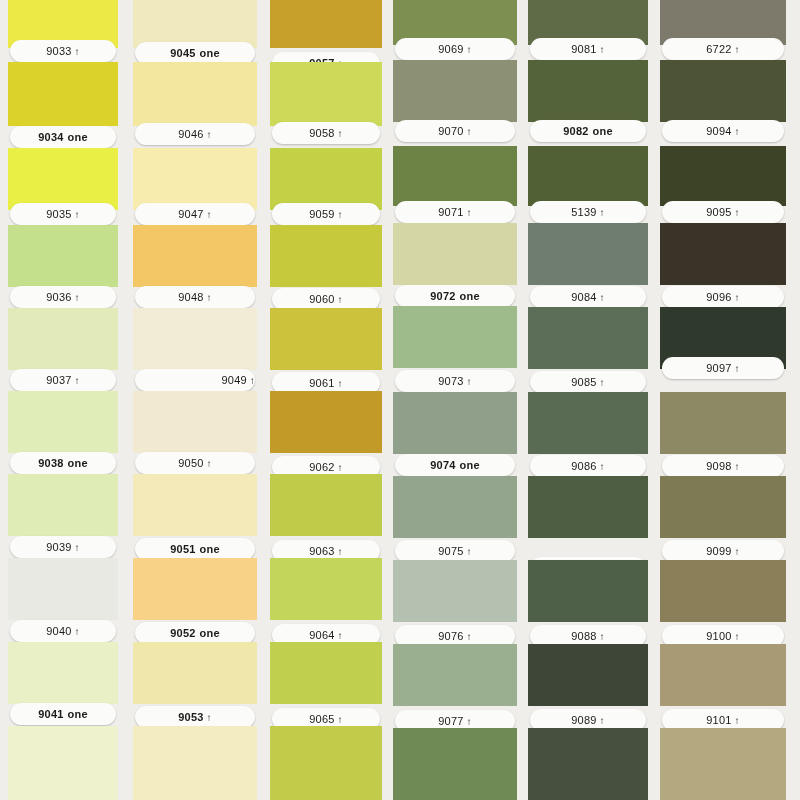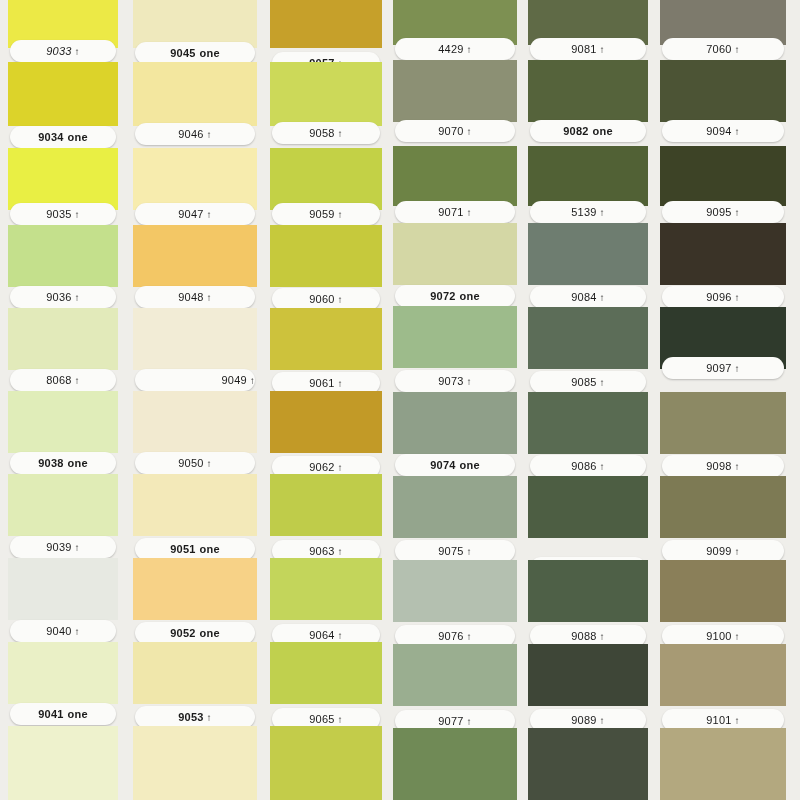--- a/index.html
+++ b/index.html
@@ -69,29 +69,29 @@
     pointer-events: none;
   }
 </style>
 </head>
 <body>
 
 <div id="sheet">
   <div id="columns-host">
       <div class="column" style="left: 8px; width: 110px;">
         <div class="swatch" style="top: -10px; height: 58px; background: rgb(236, 233, 70);"></div>
-        <div class="label" style="top: 40px; left: 2px; width: 106px; font-style: italic;"><span>9033</span><span class="arrow">↑</span></div>
+        <div class="label" style="top: 40px; left: 2px; width: 106px;"><span>9033</span><span class="arrow">↑</span></div>
         <div class="swatch" style="top: 62px; height: 64px; background: rgb(220, 211, 42);"></div>
         <div class="label bold" style="top: 126px; left: 2px; width: 106px;"><span>9034</span><span style="padding-left: 4px;">one</span></div>
         <div class="swatch" style="top: 148px; height: 62px; background: rgb(233, 239, 68);"></div>
         <div class="label" style="top: 203px; left: 2px; width: 106px;"><span>9035</span><span class="arrow">↑</span></div>
         <div class="swatch" style="top: 225px; height: 62px; background: rgb(196, 224, 140);"></div>
         <div class="label" style="top: 286px; left: 2px; width: 106px;"><span>9036</span><span class="arrow">↑</span></div>
         <div class="swatch" style="top: 308px; height: 62px; background: rgb(226, 234, 186);"></div>
-        <div class="label" style="top: 369px; left: 2px; width: 106px;"><span>8068</span><span class="arrow">↑</span></div>
+        <div class="label" style="top: 369px; left: 2px; width: 106px;"><span>9037</span><span class="arrow">↑</span></div>
         <div class="swatch" style="top: 391px; height: 62px; background: rgb(224, 237, 185);"></div>
         <div class="label bold" style="top: 452px; left: 2px; width: 106px;"><span>9038</span><span style="padding-left: 4px;">one</span></div>
         <div class="swatch" style="top: 474px; height: 62px; background: rgb(224, 236, 182);"></div>
         <div class="label" style="top: 536px; left: 2px; width: 106px;"><span>9039</span><span class="arrow">↑</span></div>
         <div class="swatch" style="top: 558px; height: 62px; background: rgb(231, 233, 226);"></div>
         <div class="label" style="top: 620px; left: 2px; width: 106px;"><span>9040</span><span class="arrow">↑</span></div>
         <div class="swatch" style="top: 642px; height: 62px; background: rgb(234, 240, 198);"></div>
         <div class="label bold" style="top: 703px; left: 2px; width: 106px;"><span>9041</span><span style="padding-left: 4px;">one</span></div>
         <div class="swatch" style="top: 726px; height: 74px; background: rgb(238, 242, 205);"></div>
       </div>
@@ -132,21 +132,21 @@
         <div class="swatch" style="top: 474px; height: 62px; background: rgb(191, 204, 74);"></div>
         <div class="label" style="top: 540px; left: 2px; width: 108px;"><span>9063</span><span class="arrow">↑</span></div>
         <div class="swatch" style="top: 558px; height: 62px; background: rgb(195, 213, 91);"></div>
         <div class="label" style="top: 624px; left: 2px; width: 108px;"><span>9064</span><span class="arrow">↑</span></div>
         <div class="swatch" style="top: 642px; height: 62px; background: rgb(192, 208, 78);"></div>
         <div class="label" style="top: 708px; left: 2px; width: 108px;"><span>9065</span><span class="arrow">↑</span></div>
         <div class="swatch" style="top: 726px; height: 74px; background: rgb(195, 204, 74);"></div>
       </div>
       <div class="column" style="left: 393px; width: 124px;">
         <div class="swatch" style="top: -10px; height: 55px; background: rgb(125, 144, 82);"></div>
-        <div class="label" style="top: 38px; left: 2px; width: 120px;"><span>4429</span><span class="arrow">↑</span></div>
+        <div class="label" style="top: 38px; left: 2px; width: 120px;"><span>9069</span><span class="arrow">↑</span></div>
         <div class="swatch" style="top: 60px; height: 62px; background: rgb(140, 144, 116);"></div>
         <div class="label" style="top: 120px; left: 2px; width: 120px;"><span>9070</span><span class="arrow">↑</span></div>
         <div class="swatch" style="top: 146px; height: 60px; background: rgb(109, 131, 69);"></div>
         <div class="label" style="top: 201px; left: 2px; width: 120px;"><span>9071</span><span class="arrow">↑</span></div>
         <div class="swatch" style="top: 223px; height: 62px; background: rgb(212, 215, 165);"></div>
         <div class="label bold" style="top: 285px; left: 2px; width: 120px;"><span>9072</span><span style="padding-left: 4px;">one</span></div>
         <div class="swatch" style="top: 306px; height: 62px; background: rgb(157, 187, 139);"></div>
         <div class="label" style="top: 370px; left: 2px; width: 120px;"><span>9073</span><span class="arrow">↑</span></div>
         <div class="swatch" style="top: 392px; height: 62px; background: rgb(143, 159, 137);"></div>
         <div class="label bold" style="top: 454px; left: 2px; width: 120px;"><span>9074</span><span style="padding-left: 4px;">one</span></div>
@@ -174,21 +174,21 @@
         <div class="swatch" style="top: 476px; height: 62px; background: rgb(77, 94, 67);"></div>
         <div class="label" style="top: 540px; left: 2px; width: 116px; margin-top: 17px;"><span>9087</span><span class="arrow">↑</span></div>
         <div class="swatch" style="top: 560px; height: 62px; background: rgb(78, 96, 71);"></div>
         <div class="label" style="top: 625px; left: 2px; width: 116px;"><span>9088</span><span class="arrow">↑</span></div>
         <div class="swatch" style="top: 644px; height: 62px; background: rgb(62, 70, 55);"></div>
         <div class="label" style="top: 709px; left: 2px; width: 116px;"><span>9089</span><span class="arrow">↑</span></div>
         <div class="swatch" style="top: 728px; height: 72px; background: rgb(71, 79, 63);"></div>
       </div>
       <div class="column" style="left: 660px; width: 126px;">
         <div class="swatch" style="top: -10px; height: 55px; background: rgb(125, 122, 108);"></div>
-        <div class="label" style="top: 38px; left: 2px; width: 122px;"><span>7060</span><span class="arrow">↑</span></div>
+        <div class="label" style="top: 38px; left: 2px; width: 122px;"><span>6722</span><span class="arrow">↑</span></div>
         <div class="swatch" style="top: 60px; height: 62px; background: rgb(76, 84, 53);"></div>
         <div class="label" style="top: 120px; left: 2px; width: 122px;"><span>9094</span><span class="arrow">↑</span></div>
         <div class="swatch" style="top: 146px; height: 60px; background: rgb(61, 67, 38);"></div>
         <div class="label" style="top: 201px; left: 2px; width: 122px;"><span>9095</span><span class="arrow">↑</span></div>
         <div class="swatch" style="top: 223px; height: 62px; background: rgb(58, 51, 39);"></div>
         <div class="label" style="top: 286px; left: 2px; width: 122px;"><span>9096</span><span class="arrow">↑</span></div>
         <div class="swatch" style="top: 307px; height: 62px; background: rgb(47, 58, 44);"></div>
         <div class="label" style="top: 357px; left: 2px; width: 122px;"><span>9097</span><span class="arrow">↑</span></div>
         <div class="swatch" style="top: 392px; height: 62px; background: rgb(140, 137, 100);"></div>
         <div class="label" style="top: 455px; left: 2px; width: 122px;"><span>9098</span><span class="arrow">↑</span></div>

